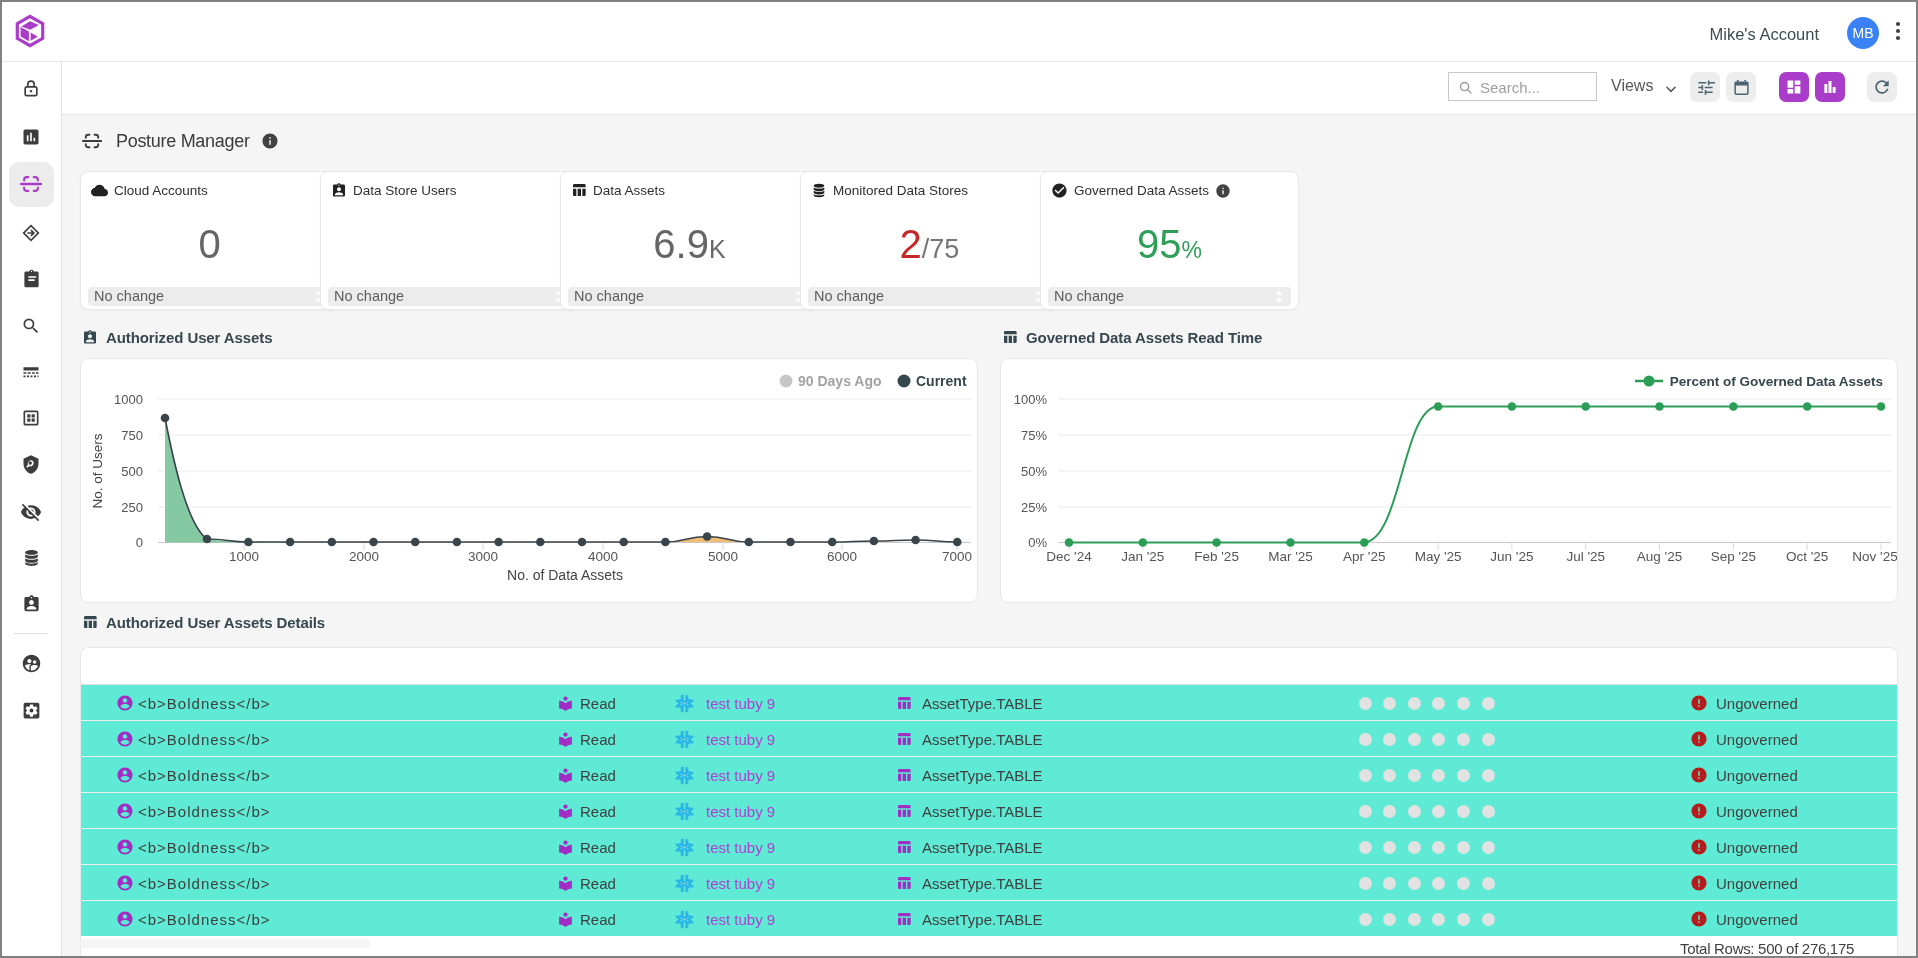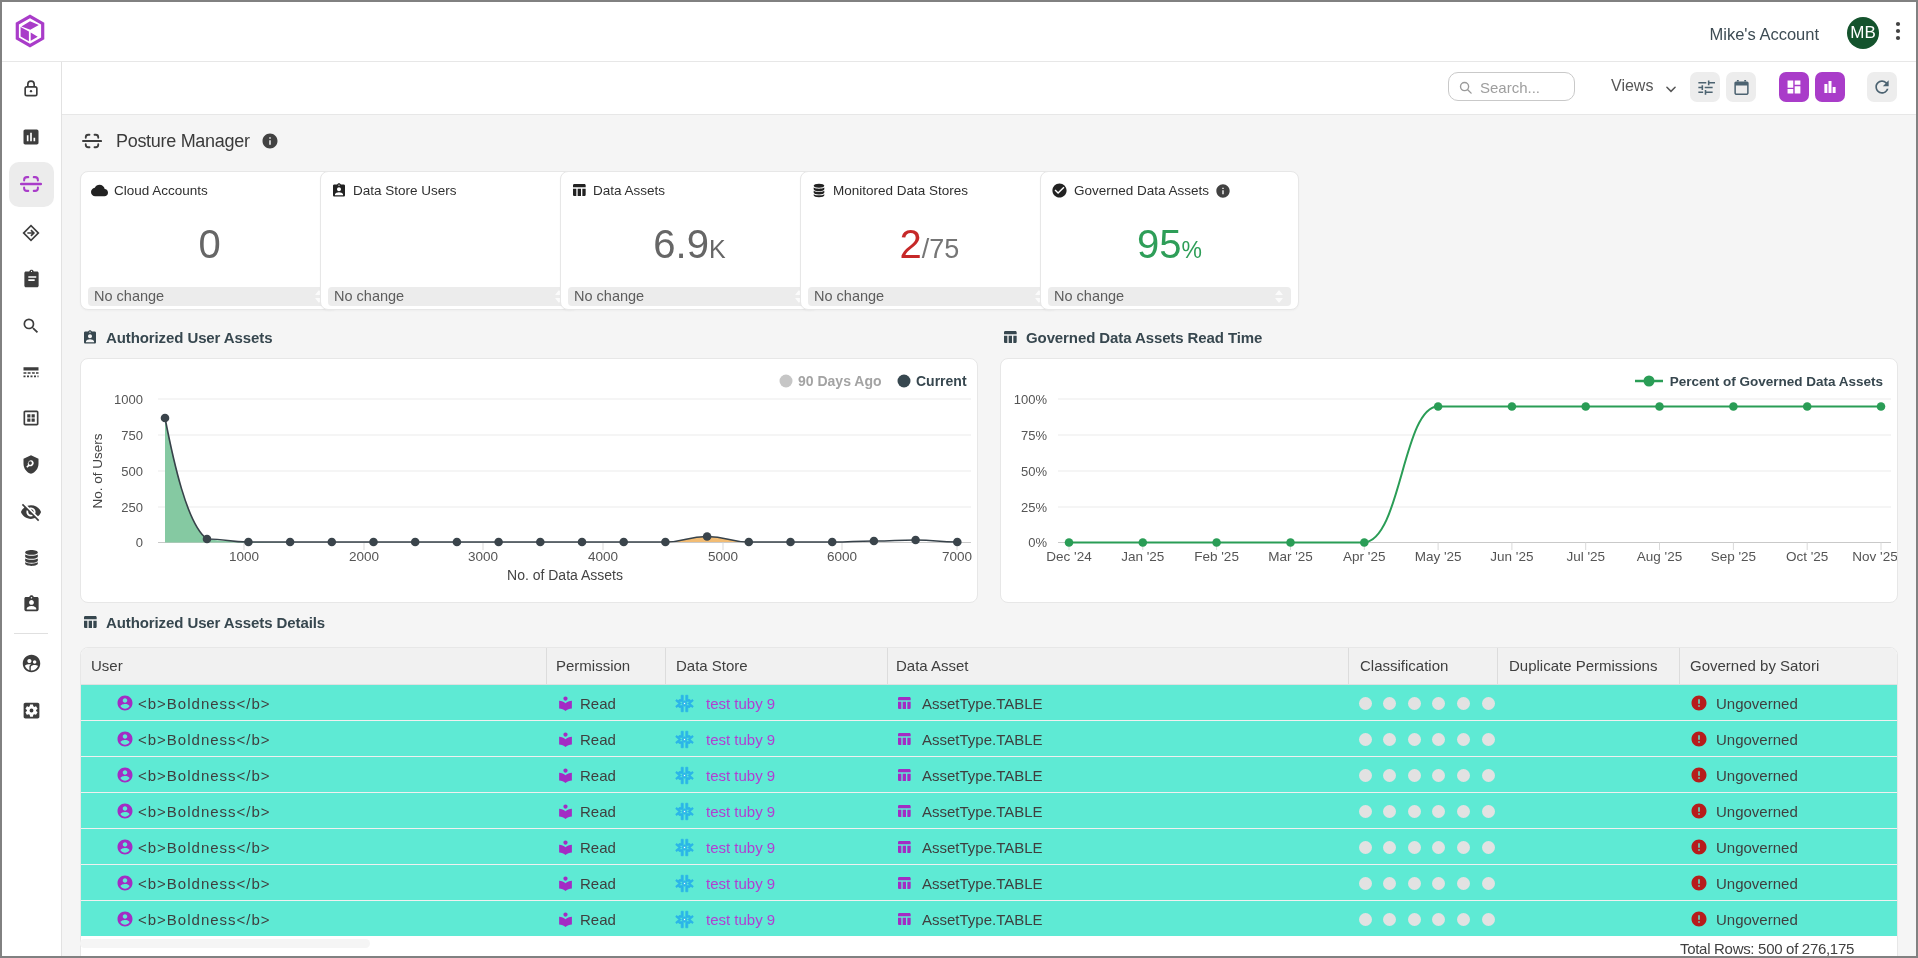--- a/index.html
+++ b/index.html
@@ -75,29 +75,29 @@
         </g>
         <circle cx="12" cy="12" r="1.3" fill="#fff"></circle>
       </symbol>
 </defs>
 </svg>
 <div id="topbar">
   <svg class="abs" style="left:12px;top:13px" width="36" height="36" viewBox="0 0 36 36">
       <path fill="#a93cc9" d="M18 1.5 32.3 9.75v16.5L18 34.5 3.7 26.25V9.75zM18 5.2 6.9 11.6v12.8L18 30.8l11.1-6.4V11.6zM18 8.3l8.8 3.6-8.5 4.9-8.9-3.4zM8.6 13.9l8.3 4.6v9.8l-8.3-4.8zM18.7 19.6l7.0 4.1-7.0 4.1z"></path>
     </svg>
   <div class="abs" style="right:99px;top:25px;font-size:16.5px;color:#3e4c54;">Mike's Account</div>
-  <div class="abs" style="left:1847px;top:17px;width:32px;height:32px;border-radius:50%;background:#14532d;color:#fff;font-size:17px;display:flex;align-items:center;justify-content:center;">MB</div>
+  <div class="abs" style="left:1847px;top:17px;width:32px;height:32px;border-radius:50%;background:#3b82f6;color:#fff;font-size:14px;display:flex;align-items:center;justify-content:center;">MB</div>
   <svg class="abs" style="left:1892px;top:21px" width="12" height="22" viewBox="0 0 12 22" fill="#424242">
       <circle cx="6" cy="3" r="2.1"></circle>
       <circle cx="6" cy="10" r="2.1"></circle>
       <circle cx="6" cy="17" r="2.1"></circle>
     </svg>
 </div>
 <div id="toolbar">
-  <div class="abs" style="left:1386px;top:10px;width:127px;height:29px;border:1px solid #c9c9c9;border-radius:10px;background:#fff;">
+  <div class="abs" style="left:1386px;top:10px;width:149px;height:29px;border:1px solid #c9c9c9;border-radius:0;background:#fff;">
     <svg class="abs" style="left:9px;top:7px" width="15" height="15" viewBox="0 0 24 24" fill="none" stroke="#9a9a9a" stroke-width="2.2">
         <circle cx="10.5" cy="10.5" r="6.5"></circle>
         <path d="M15.5 15.5 21 21" stroke-linecap="round"></path>
       </svg>
     <span class="abs" style="left:31px;top:6px;font-size:15px;color:#9e9e9e;">Search...</span>
   </div>
   <span class="abs" style="left:1549px;top:15px;font-size:16px;color:#565656;">Views</span>
   <svg class="abs" style="left:1602px;top:20px" width="14" height="14" viewBox="0 0 24 24" fill="none" stroke="#565656" stroke-width="2.6" stroke-linecap="round">
       <path d="M5 9l7 7 7-7"></path>
     </svg>
@@ -368,35 +368,20 @@
 <text x="882" y="27" text-anchor="end" font-size="13.5" font-weight="bold" fill="#37474f">Percent of Governed Data Assets</text>
 </g>
       </svg></div>
 
   <svg class="abs" style="left:82px;top:614px" width="16" height="16" viewBox="0 0 24 24" fill="#37474f">
       <use href="#i-table"></use>
     </svg>
   <div class="ctitle" style="left:106px;top:614px;">Authorized User Assets Details</div>
 
   <div id="tablecard">
-<div id="thead">
-  <div style="left:10px;">User</div>
-  <div style="left:475px;">Permission</div>
-  <div style="left:595px;">Data Store</div>
-  <div style="left:815px;">Data Asset</div>
-  <div style="left:1279px;">Classification</div>
-  <div style="left:1428px;">Duplicate Permissions</div>
-  <div style="left:1609px;">Governed by Satori</div>
-  <div class="sep" style="left:465px;"></div>
-  <div class="sep" style="left:584px;"></div>
-  <div class="sep" style="left:806px;"></div>
-  <div class="sep" style="left:1267px;"></div>
-  <div class="sep" style="left:1416px;"></div>
-  <div class="sep" style="left:1598px;"></div>
-</div>
 <div class="row" style="top:36px;border-top-color:#e0e0e0;">
   <svg class="abs" style="left:35px;top:9px" width="18" height="18" viewBox="0 0 24 24" fill="#a32cc4">
           <use href="#i-user"></use>
         </svg>
   <div class="cell" style="left:57px;letter-spacing:1px;">&lt;b&gt;Boldness&lt;/b&gt;</div>
   <svg class="abs" style="left:476px;top:10px" width="17" height="17" viewBox="0 0 24 24" fill="#a32cc4">
           <use href="#i-read"></use>
         </svg>
   <div class="cell" style="left:499px;">Read</div>
   <svg class="abs" style="left:594px;top:9px" width="19" height="19" viewBox="0 0 24 24" fill="#2bb5e8" stroke="#2bb5e8">

